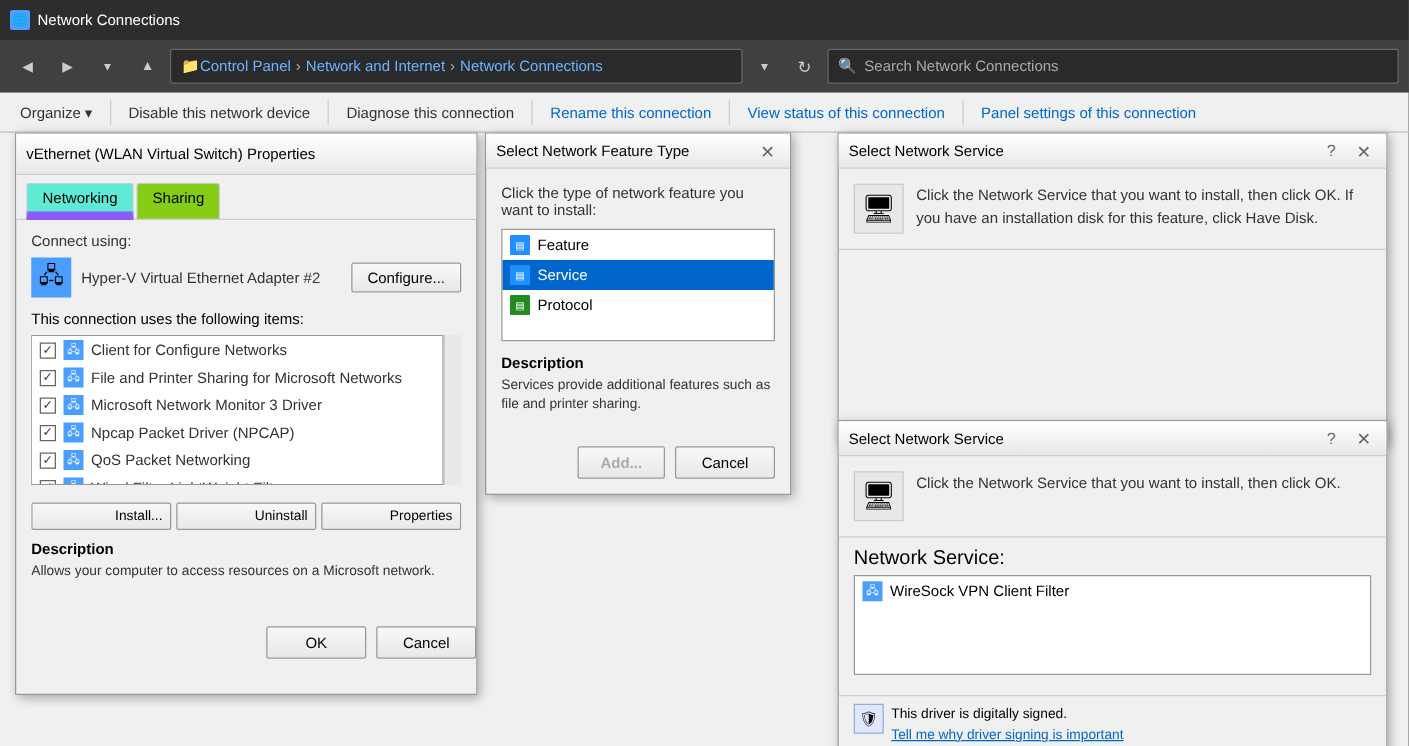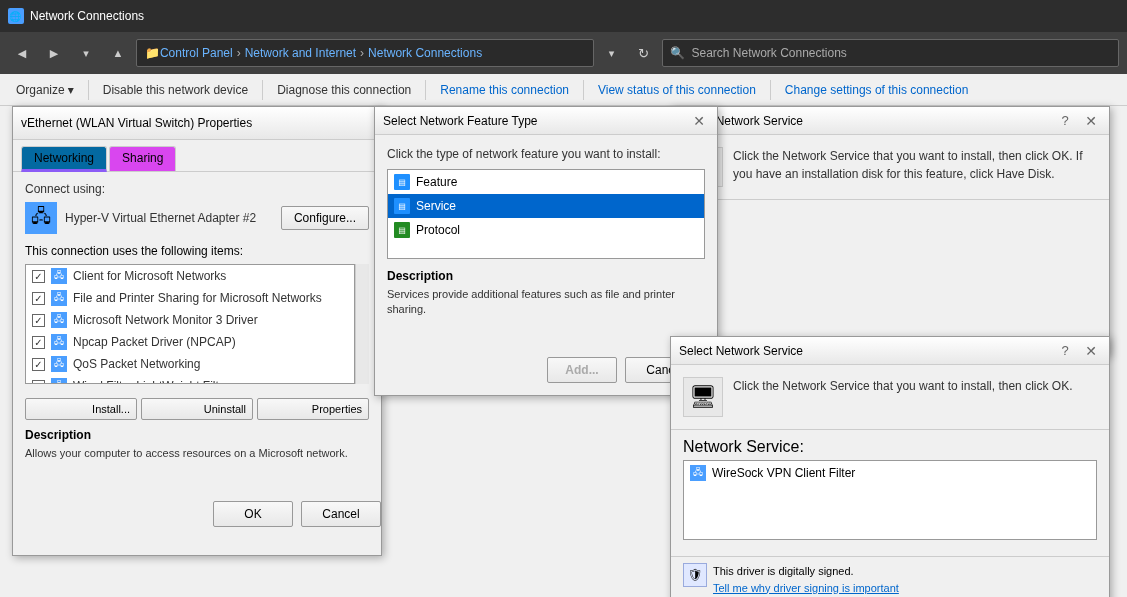--- a/index.html
+++ b/index.html
@@ -180,29 +180,29 @@
     .tab-bar {
       display: flex;
       border-bottom: 1px solid #ccc;
       padding: 6px 8px 0;
       background: #f0f0f0;
     }
     .tab {
       padding: 4px 12px;
       border: 1px solid #ccc;
       border-bottom: none;
-      background: #d946ef;
+      background: #84cc16;
       cursor: pointer;
       font-size: 12px;
       margin-right: 2px;
       border-radius: 3px 3px 0 0;
     }
     .tab.active {
-      background: #0369a1;
-      border-bottom: 3px solid #8b5cf6;
+      background: #5eead4;
+      border-bottom: 7px solid #8b5cf6;
       margin-bottom: -1px;
     }
     .props-content { padding: 10px 12px; }
     .section-label { font-size: 12px; color: #333; margin-bottom: 6px; }
     .adapter-row {
       display: flex; align-items: center; gap: 8px;
       margin-bottom: 10px;
     }
     .adapter-icon {
       width: 32px; height: 32px;
@@ -277,23 +277,23 @@
       background: linear-gradient(to bottom, #f8f8f8, #e8e8e8);
       border: 1px solid #999;
       cursor: pointer;
       font-size: 12px;
       border-radius: 2px;
       text-align: center;
     }
 
     
     .feature-dialog {
-      left: 374px;
+      left: 388px;
       top: 0;
-      width: 344px;
+      width: 245px;
       height: 290px;
       z-index: 10;
     }
     .feature-content { padding: 12px; }
     .feature-instruction { font-size: 12px; margin-bottom: 8px; color: #333; }
     .feature-list {
       border: 1px solid #999;
       background: #fff;
       height: 90px;
       margin-bottom: 10px;
@@ -456,21 +456,21 @@
   <div class="toolbar-separator"></div>
   <button class="toolbar-btn blue">
     <span>Rename this connection</span>
   </button>
   <div class="toolbar-separator"></div>
   <button class="toolbar-btn blue">
     <span>View status of this connection</span>
   </button>
   <div class="toolbar-separator"></div>
   <button class="toolbar-btn blue">
-    <span>Change settings of this connection</span>
+    <span>Panel settings of this connection</span>
   </button>
 </div>
 
 <div class="main-area">
 
   <div class="dialog props-dialog">
     <div class="props-titlebar">
       <span style="font-size:12px; flex:1;">vEthernet (WLAN Virtual Switch) Properties</span>
     </div>
     <div class="tab-bar">
@@ -483,21 +483,21 @@
         <div class="adapter-icon">🖧</div>
         <span class="adapter-name">Hyper-V Virtual Ethernet Adapter #2</span>
         <button class="configure-btn">Configure...</button>
       </div>
       <div class="items-label">This connection uses the following items:</div>
       <div style="display:flex;">
         <div class="items-list" style="flex:1;">
           <div class="list-item">
             <div class="checkbox">✓</div>
             <div class="item-icon">🖧</div>
-            <span>Client for Microsoft Networks</span>
+            <span>Client for Configure Networks</span>
           </div>
           <div class="list-item">
             <div class="checkbox">✓</div>
             <div class="item-icon">🖧</div>
             <span>File and Printer Sharing for Microsoft Networks</span>
           </div>
           <div class="list-item">
             <div class="checkbox">✓</div>
             <div class="item-icon">🖧</div>
             <span>Microsoft Network Monitor 3 Driver</span>

